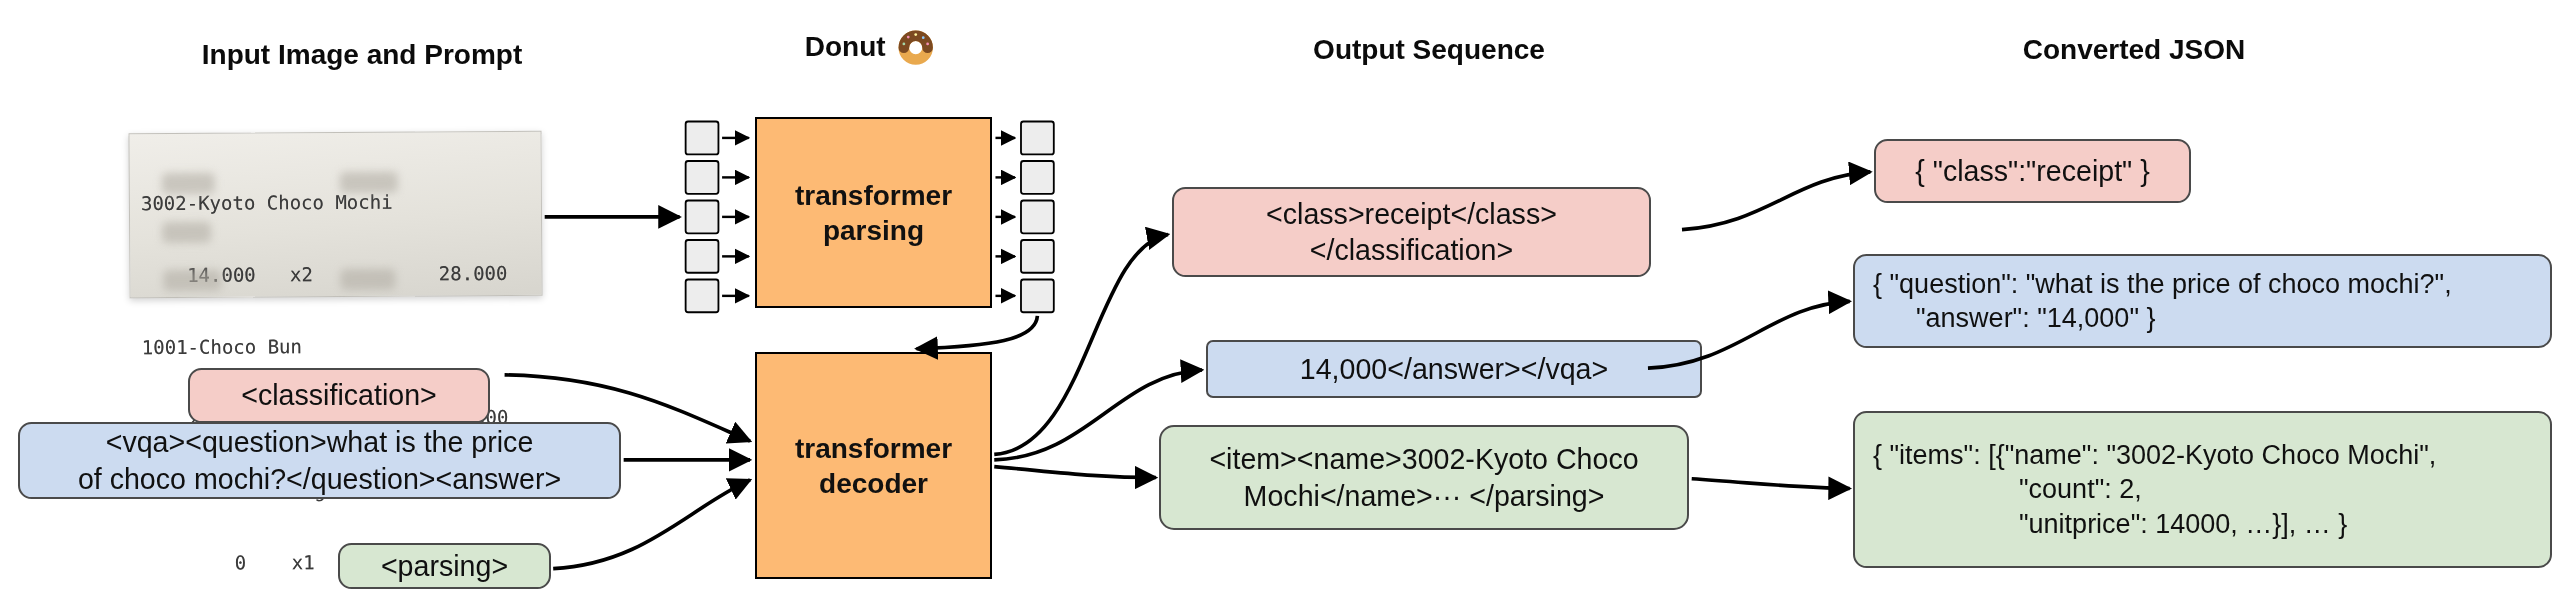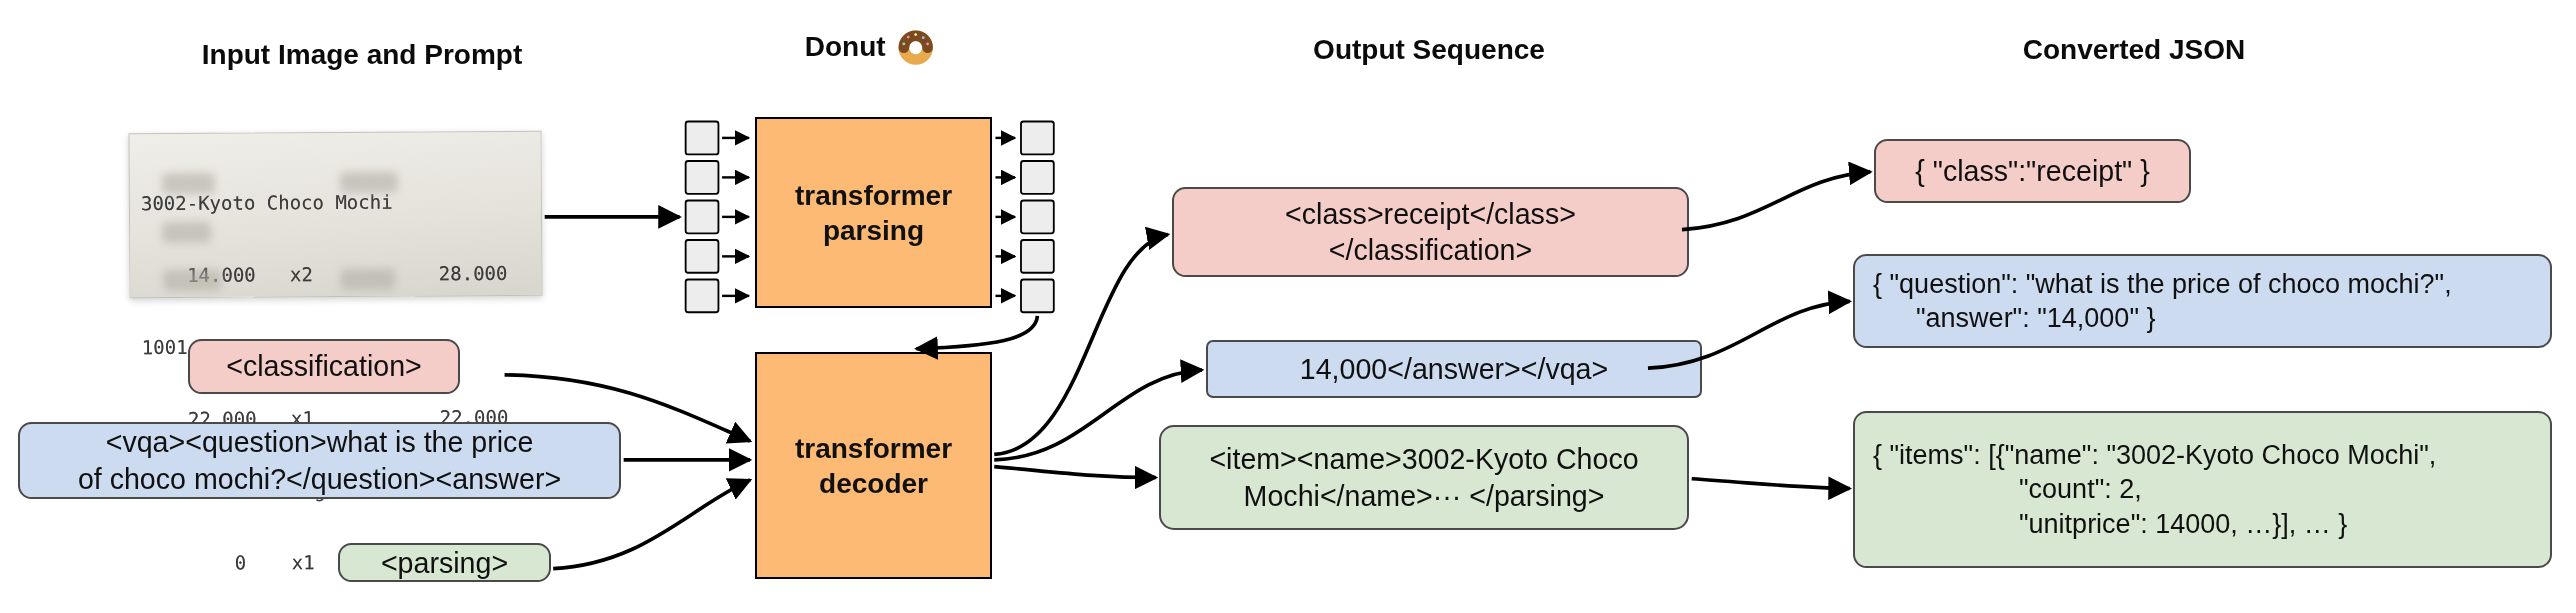--- a/index.html
+++ b/index.html
@@ -134,41 +134,41 @@
     <div>    22.000   x1           22.000</div>
     <div>6001-Plastic Bag Small</div>
     <div>        0    x1                0</div>
     <div class="blur" style="left:32px;  top:39px;  width:53px; height:20.7px;"></div>
     <div class="blur" style="left:210px; top:39px;  width:58px; height:20.7px;"></div>
     <div class="blur" style="left:32px;  top:88px; width:49px; height:20.7px;"></div>
     <div class="blur" style="left:33px;  top:136px; width:58px; height:20.7px;"></div>
     <div class="blur" style="left:210px; top:136px; width:55px; height:20.7px;"></div>
   </div>
 
-  <div class="rbox fill-pink" style="left:188px; top:339px; width:272px; height:55px;">
+  <div class="rbox fill-pink" style="left:188px; top:368px; width:302px; height:55px;">
     <span>&lt;classification&gt;</span>
   </div>
   <div class="rbox fill-blue" style="left:18px; top:422px; width:603px; height:77px;">
     <span>&lt;vqa&gt;&lt;question&gt;what is the price</span>
     <span>of choco mochi?&lt;/question&gt;&lt;answer&gt;</span>
   </div>
-  <div class="rbox fill-green" style="left:338px; top:543px; width:213px; height:39px;text-align:center;">
+  <div class="rbox fill-green" style="left:338px; top:543px; width:213px; height:46px;text-align:center;">
     <span>&lt;parsing&gt;</span>
   </div>
 
   <div class="modelbox" style="left:755px; top:117px; width:237px; height:191px;">
     <span>transformer</span>
     <span>parsing</span>
   </div>
   <div class="modelbox" style="left:755px; top:352px; width:237px; height:227px;">
     <span>transformer</span>
     <span>decoder</span>
   </div>
 
-  <div class="rbox fill-pink" style="left:1172px; top:187px; width:517px; height:90px;">
+  <div class="rbox fill-pink" style="left:1172px; top:187px; width:479px; height:90px;">
     <span>&lt;class&gt;receipt&lt;/class&gt;</span>
     <span>&lt;/classification&gt;</span>
   </div>
   <div class="rbox fill-blue" style="left:1206px; top:340px; width:496px; height:58px;border-radius:7px;">
     <span>14,000&lt;/answer&gt;&lt;/vqa&gt;</span>
   </div>
   <div class="rbox fill-green" style="left:1159px; top:425px; width:530px; height:105px;border-radius:15px;">
     <span>&lt;item&gt;&lt;name&gt;3002-Kyoto Choco</span>
     <span>Mochi&lt;/name&gt;··· &lt;/parsing&gt;</span>
   </div>

